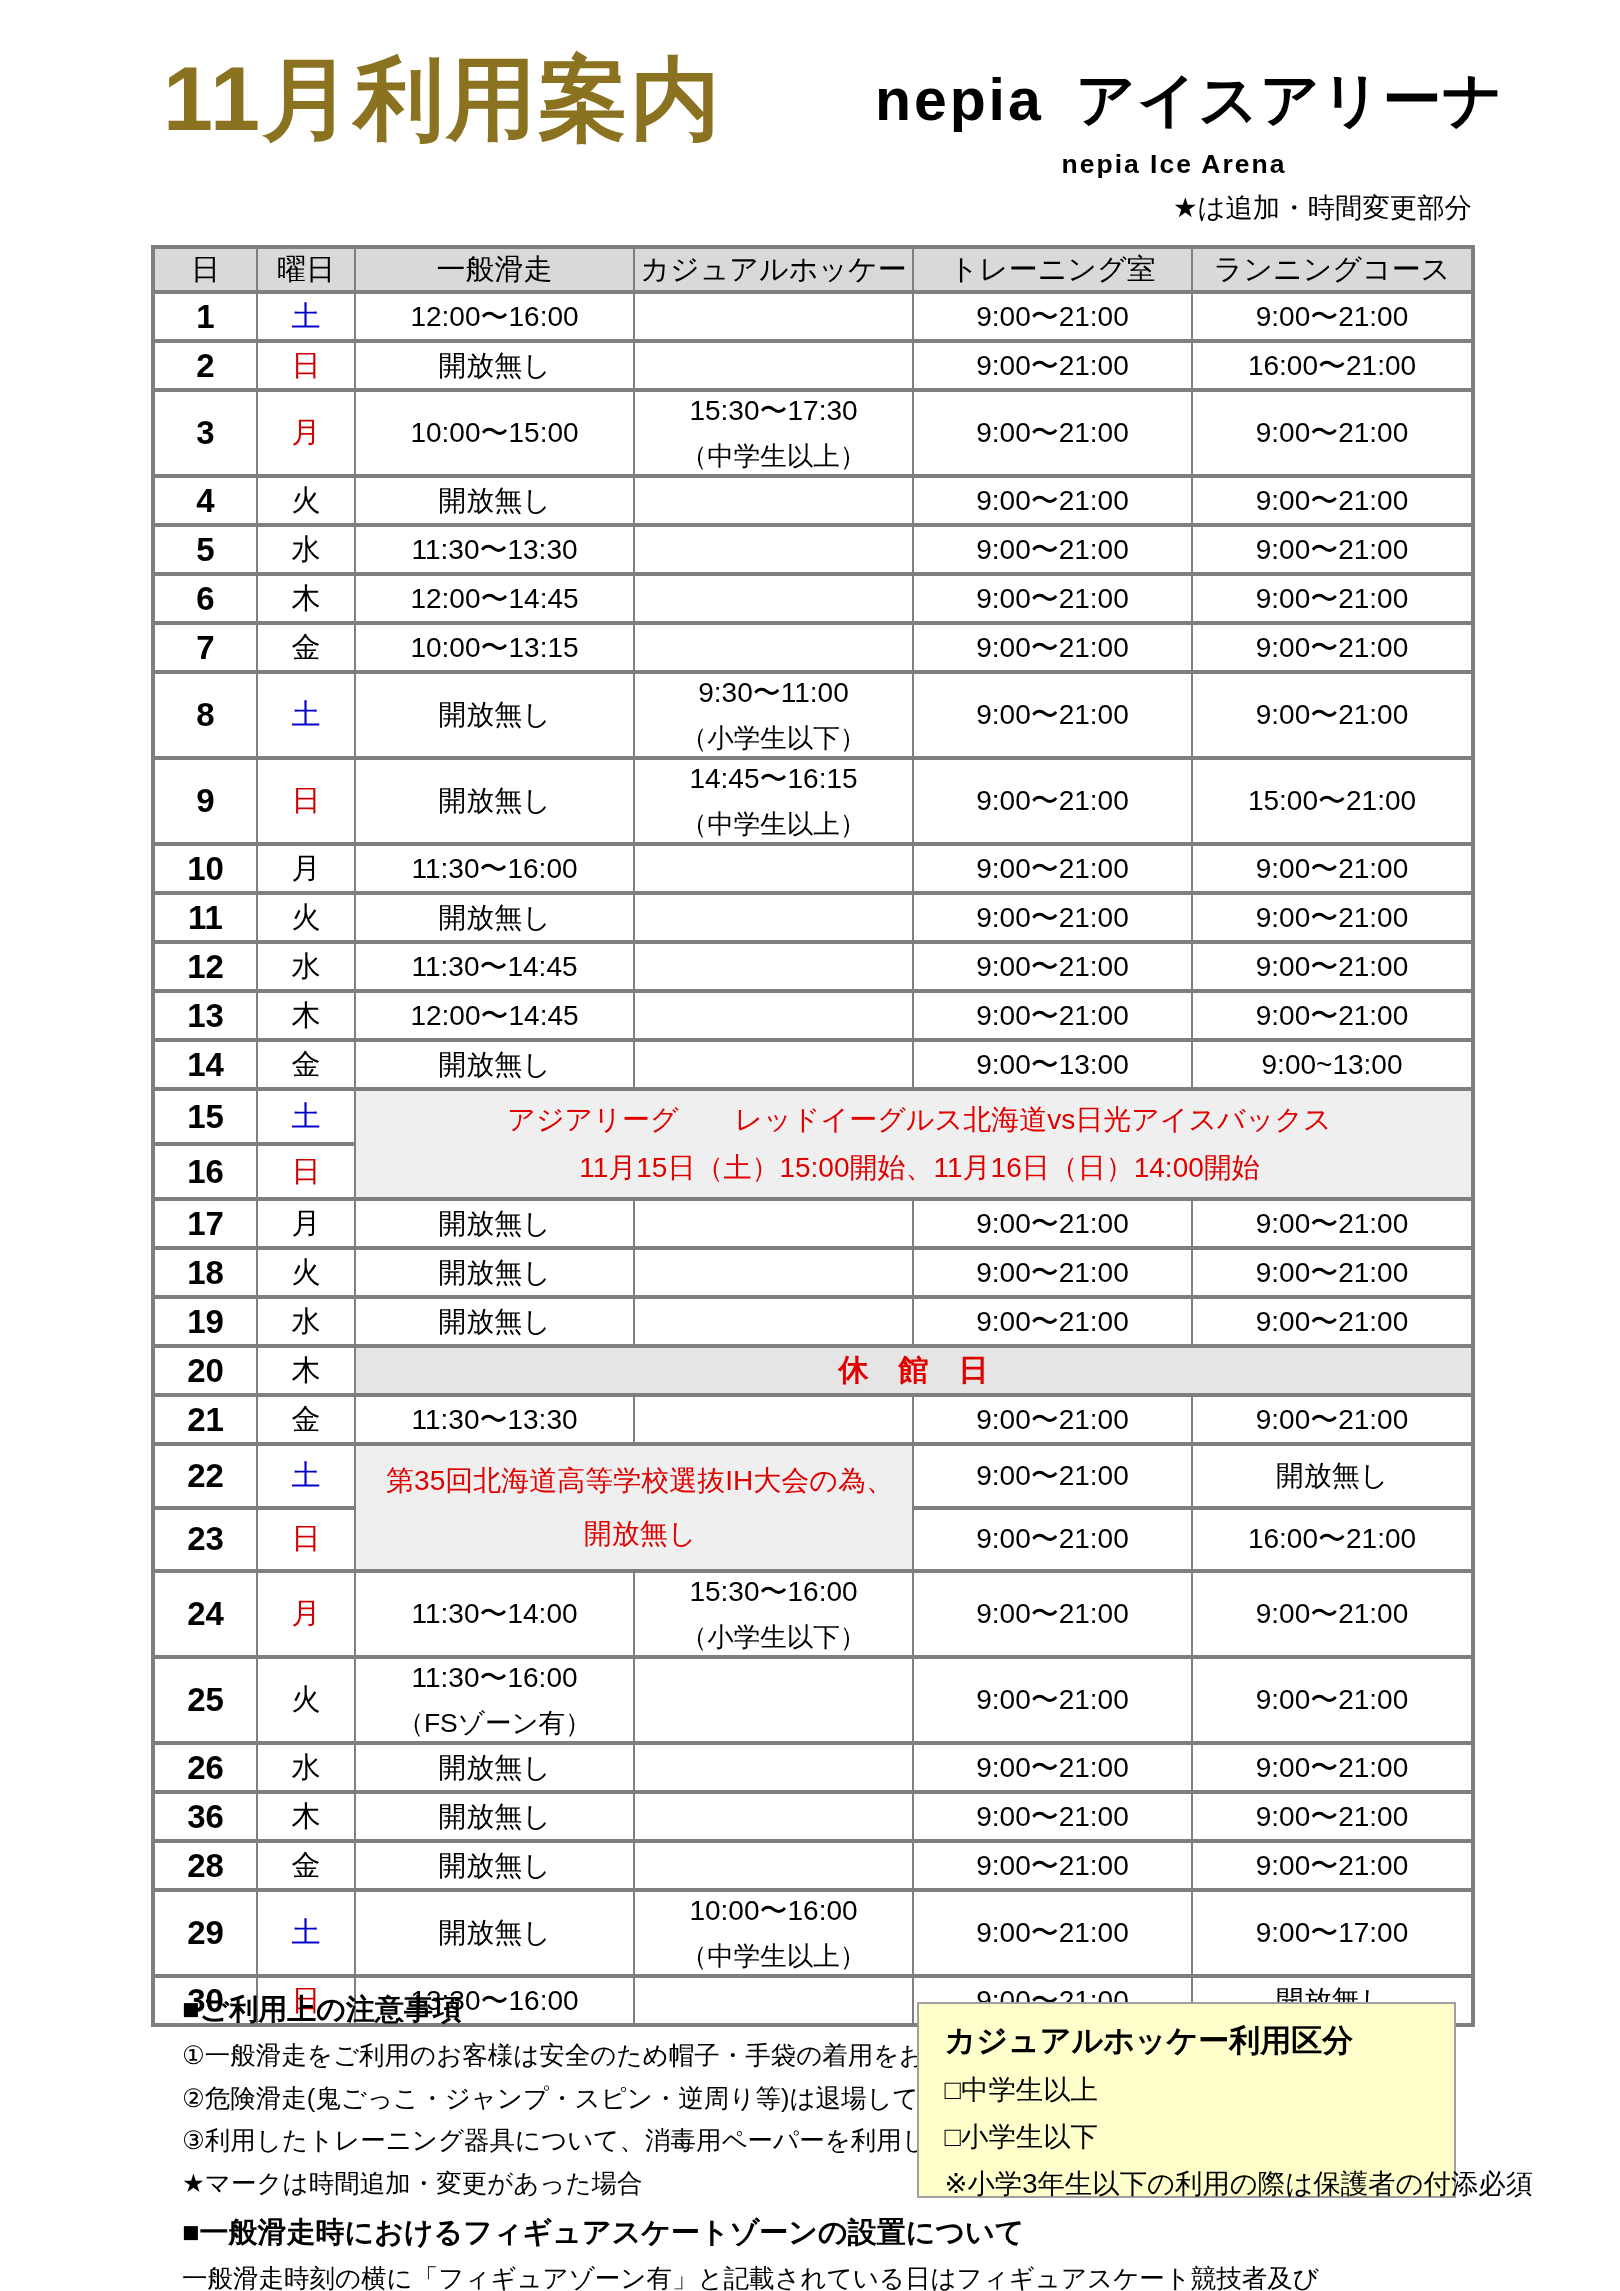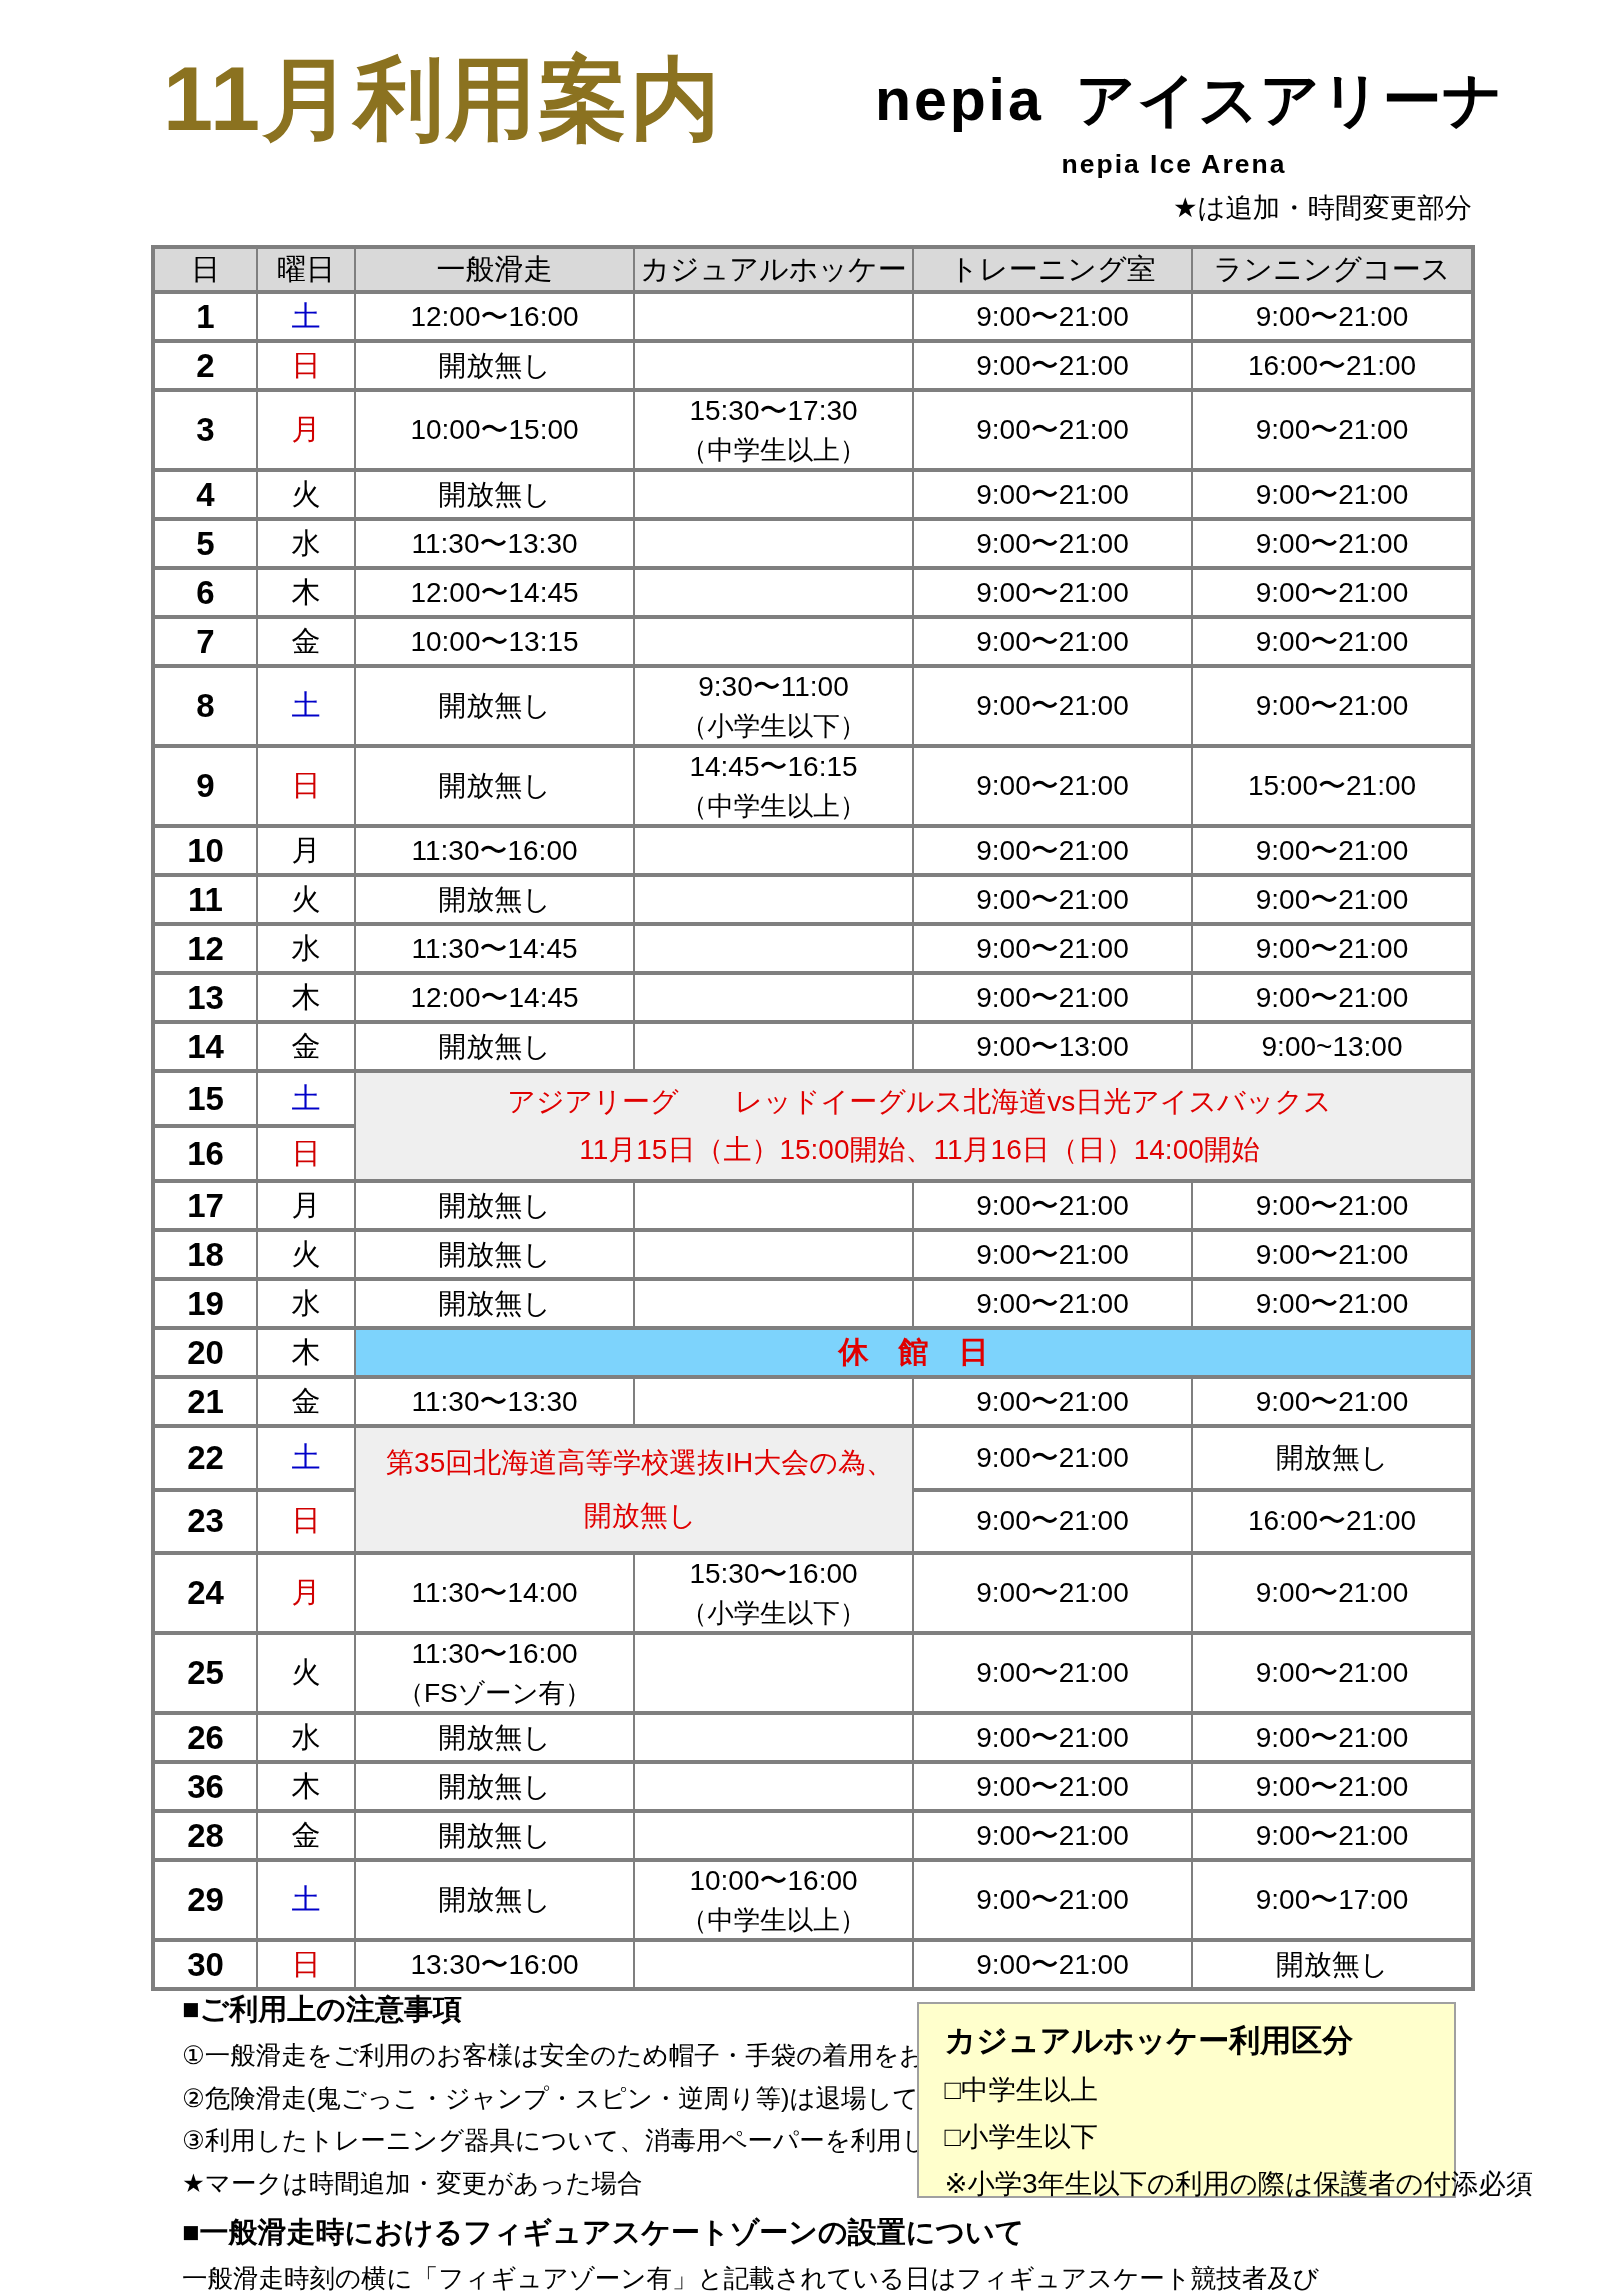--- a/index.html
+++ b/index.html
@@ -39,23 +39,23 @@
   }
   .schedule tbody tr{height:49px;}
   .schedule tbody tr.tall{height:76px;}
   .schedule tbody tr.mid{height:55px;}
   td.day{font-size:33px;font-weight:bold;}
   td.dow{font-size:29px;}
   .dow-blue{color:#0000c8;}
   .dow-red{color:#d00000;}
   .dow-black{color:#000000;}
   td.time{font-size:28px;}
-  td.time .sub{font-size:26.5px;margin-top:2px;}
+  td.time .sub{font-size:26.5px;margin-top:8px;}
   td.closed{
-    background:#7dd3fc;color:#e00000;font-size:30px;font-weight:bold;
+    background:#e5e5e5;color:#e00000;font-size:30px;font-weight:bold;
   }
   td.event{
     background:#efefef;color:#e00000;font-size:28px;
   }
   td.event .event-line{margin:9.8px 0;padding-left:12px;}
   td.event.ih .event-line{margin:15.7px 0;}
   
   .notes{position:absolute;left:182px;top:1990px;width:784px;}
   .notes-h{font-size:29px;font-weight:bold;margin:0 0 7.8px 0;white-space:nowrap;}
   .note-line{font-size:25.5px;margin:7.8px 0;white-space:nowrap;}

